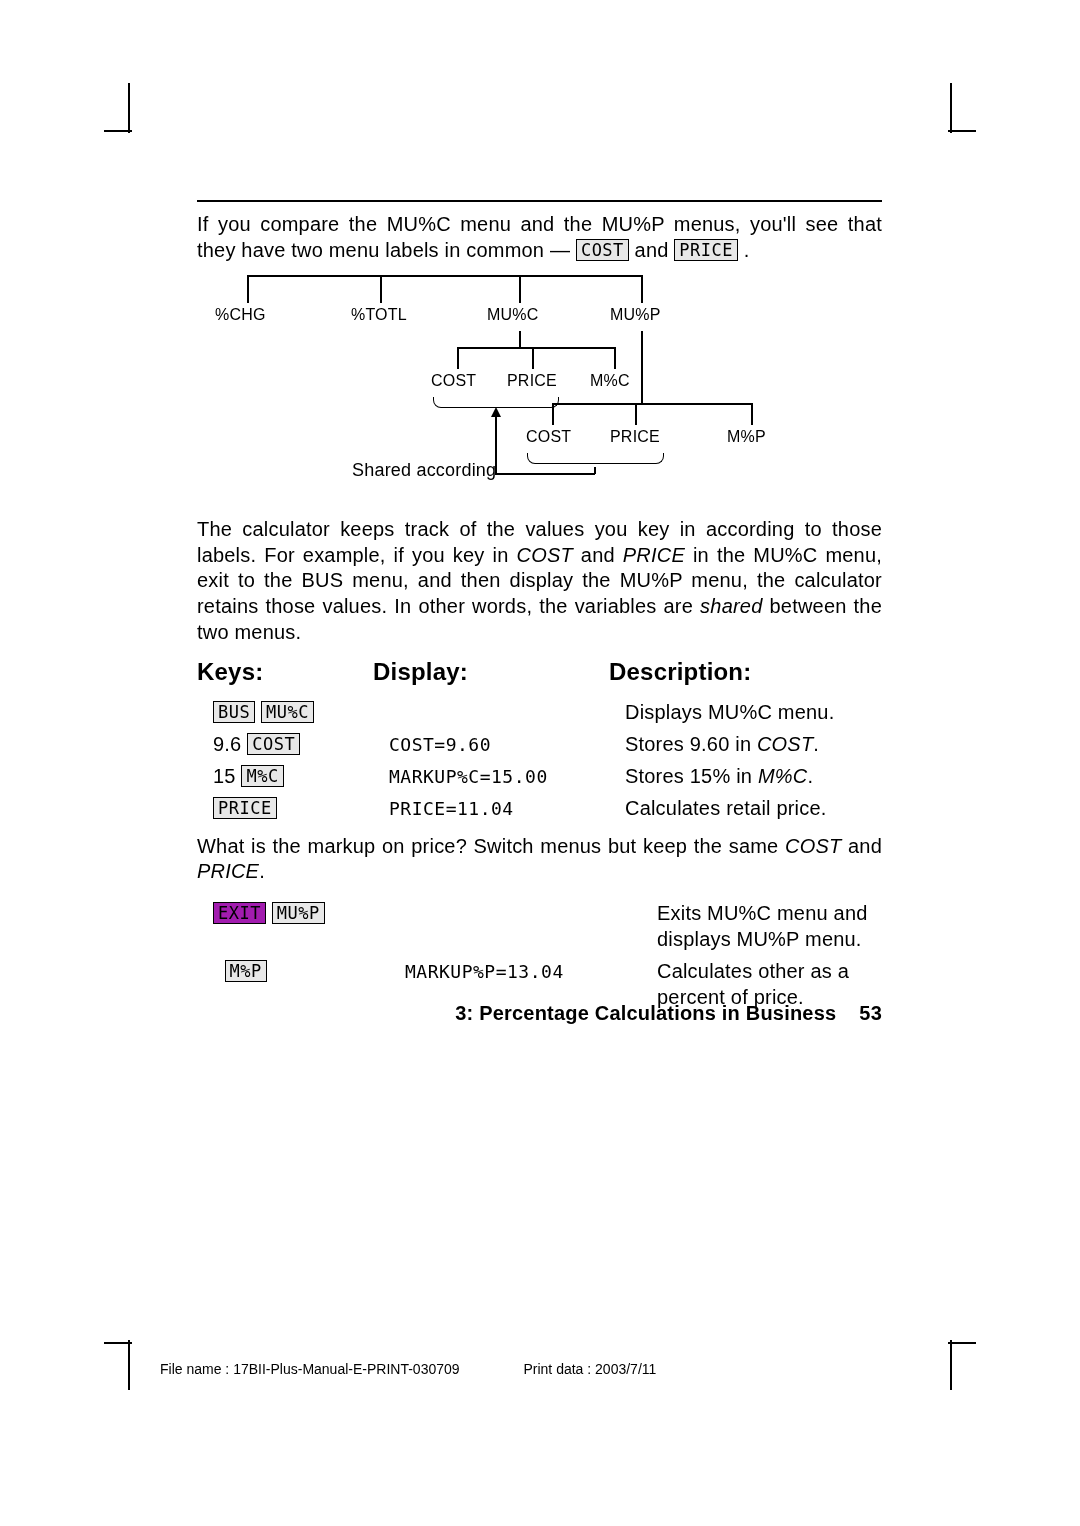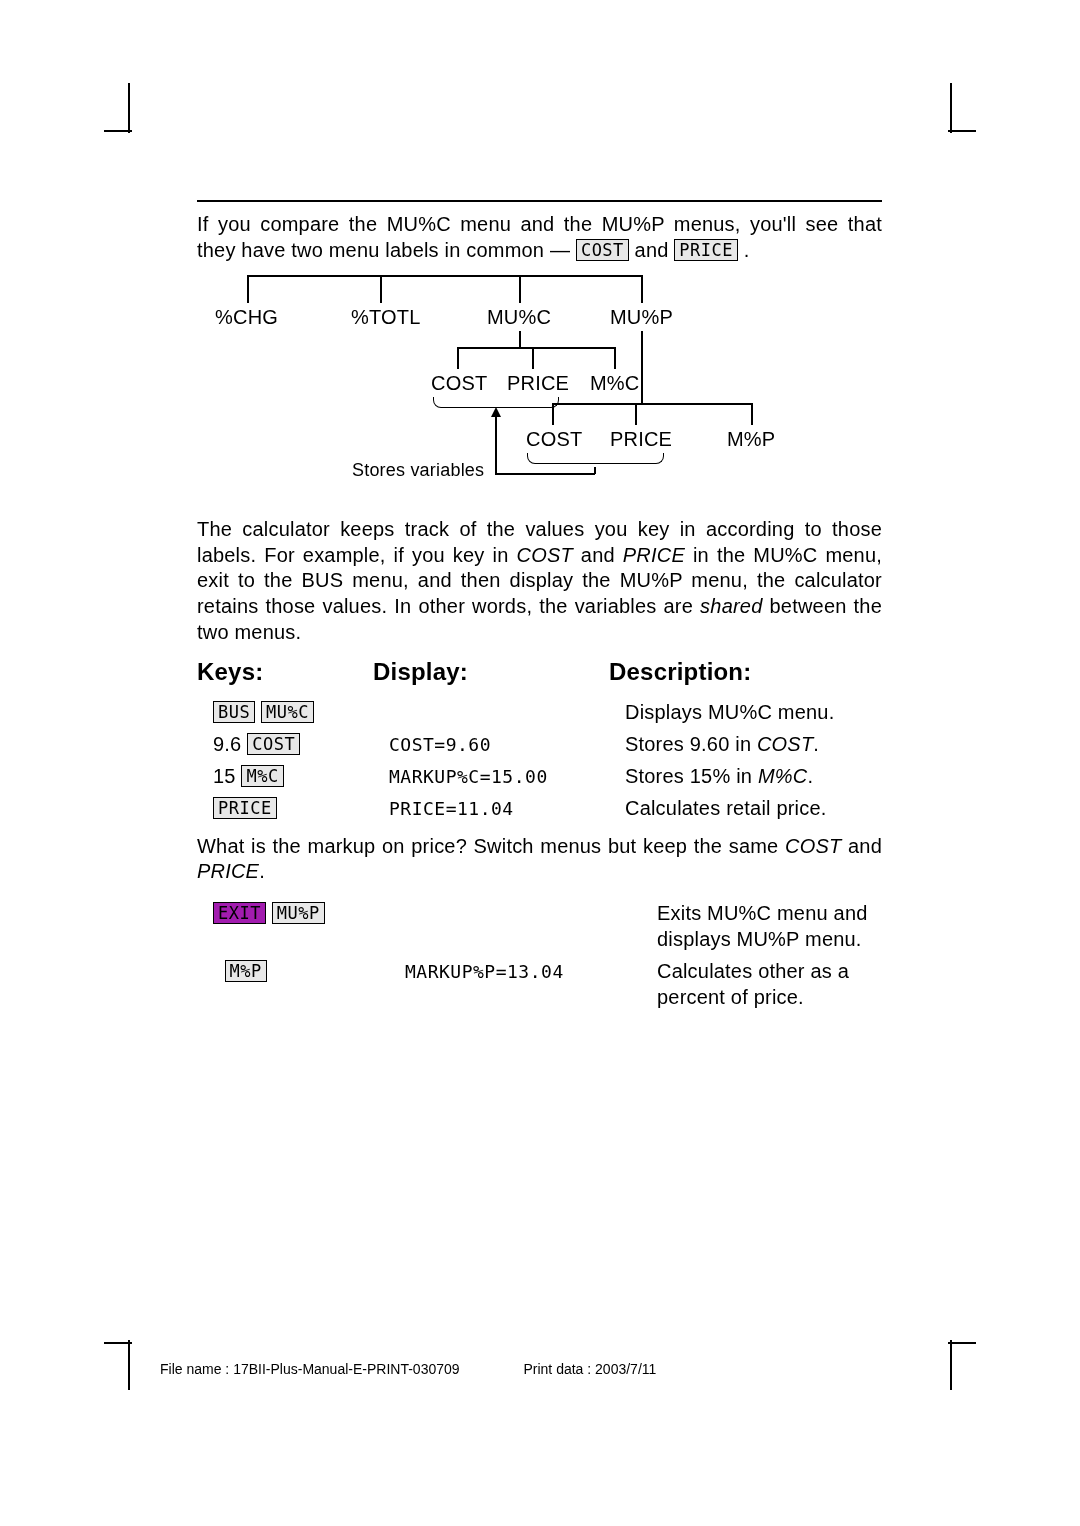--- a/index.html
+++ b/index.html
@@ -86,21 +86,21 @@
     width: 685px;
     height: 230px;
     margin: 6px 0 12px 0;
   }
   .dline {
     position: absolute;
     background: #000;
   }
   .dlabel {
     position: absolute;
-    font-size: 20px;
+    font-size: 16px;
     white-space: nowrap;
   }
   .dlabel.small { font-size: 18px; }
   .curly {
     position: absolute;
     height: 10px;
     border-bottom: 1.5px solid #000;
     border-left: 1.5px solid #000;
     border-right: 1.5px solid #000;
     border-radius: 0 0 8px 8px;
@@ -212,21 +212,21 @@
         <div class="dline" style="left:355px; top:128px; width:1.5px; height:22px;"></div>
         <div class="dline" style="left:438px; top:128px; width:1.5px; height:22px;"></div>
         <div class="dline" style="left:554px; top:128px; width:1.5px; height:22px;"></div>
 
         <div class="dlabel" style="left:329px; top:152px;">COST</div>
         <div class="dlabel" style="left:413px; top:152px;">PRICE</div>
         <div class="dlabel" style="left:530px; top:152px;">M%P</div>
 
         <div class="curly" style="left:330px; top:178px; width:135px;"></div>
 
-        <div class="dlabel small" style="left:155px; top:184px;">Stores variables</div>
+        <div class="dlabel small" style="left:155px; top:184px;">Shared according</div>
         <div class="dline" style="left:298px; top:140px; width:1.5px; height:58px;"></div>
         <div class="arrow-up" style="left:294px; top:132px;"></div>
         <div class="dline" style="left:298px; top:198px; width:100px; height:1.5px;"></div>
         <div class="dline" style="left:397px; top:192px; width:1.5px; height:7px;"></div>
       </div>
 
       <p class="just">
         <span>The calculator keeps track of the values you key in according to those labels. For example, if you key in </span><em>COST</em><span> and </span><em>PRICE</em><span> in the MU%C menu, exit to the BUS menu, and then display the MU%P menu, the calculator retains those values. In other words, the variables are </span><em>shared</em><span> between the two menus.</span>
       </p>
 
@@ -291,20 +291,25 @@
         <tr>
           <td>
             &nbsp;&nbsp;<span class="key"> M%P </span>
           </td>
           <td><span class="disp">MARKUP%P=13.04</span></td>
           <td>Calculates other as a percent of price.</td>
         </tr>
       </tbody>
         </table>
 
+      <div class="footer">
+        <div class="footer-row">
+          <b>3: Percentage Calculations in Business</b>&nbsp;&nbsp;&nbsp;&nbsp;<b>53</b>
+        </div>
+      </div>
     </div>
   </div>
 
   <div class="meta">
     <span>File name : 17BII-Plus-Manual-E-PRINT-030709</span>
     <span>Print data : 2003/7/11</span>
   </div>
 </div>
 
 </body></html>

